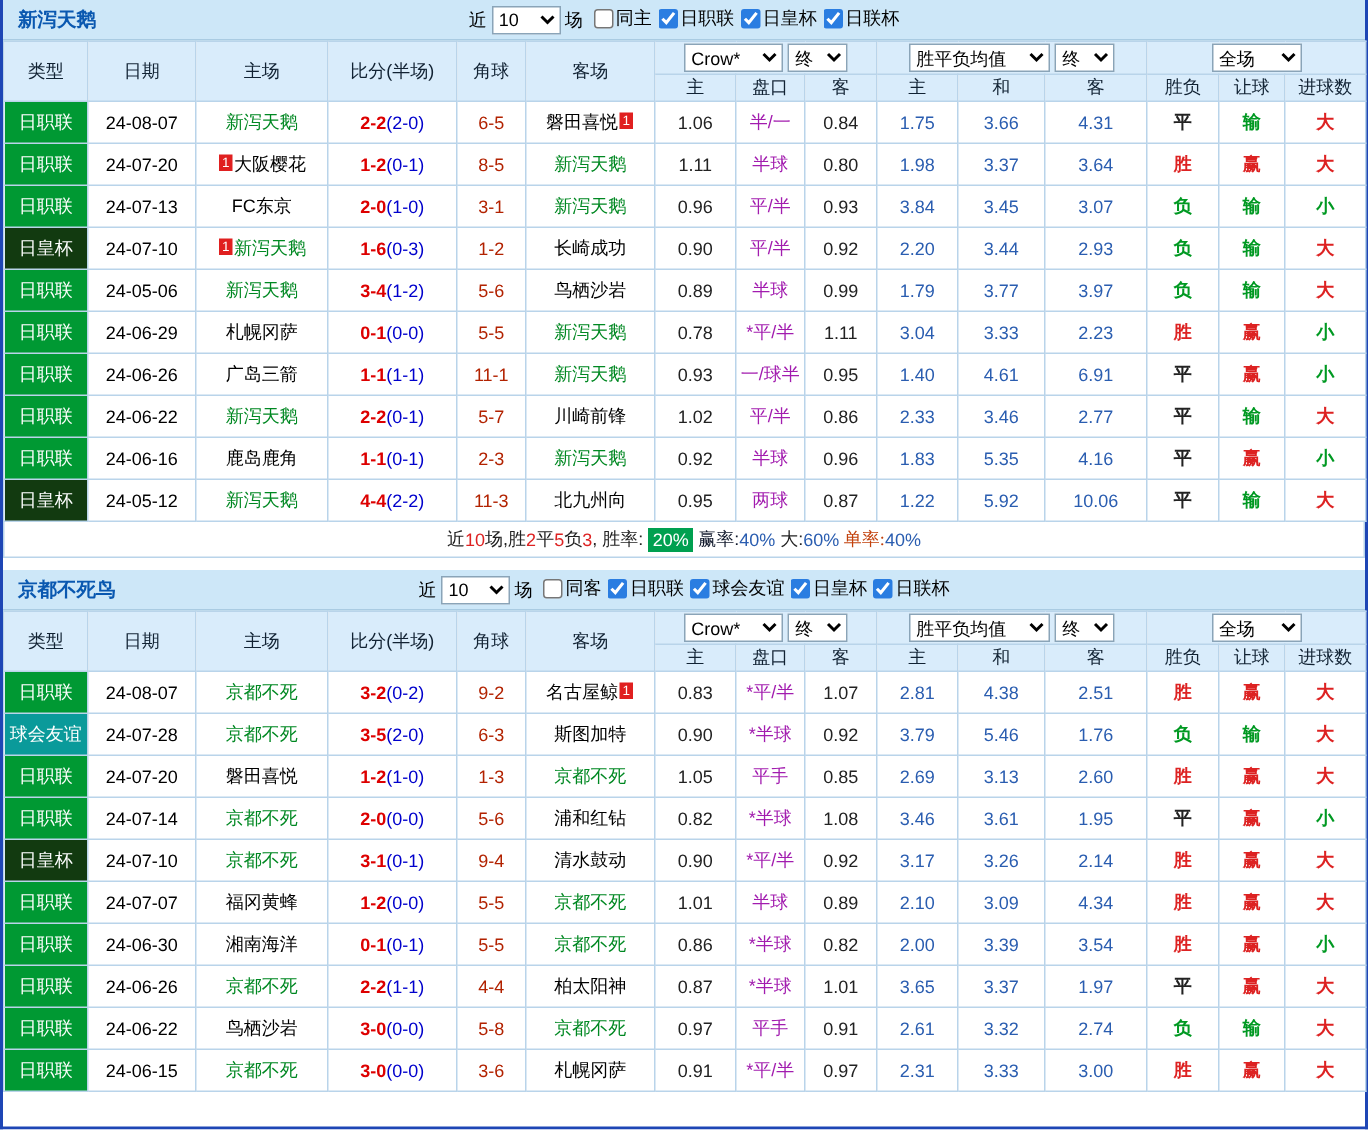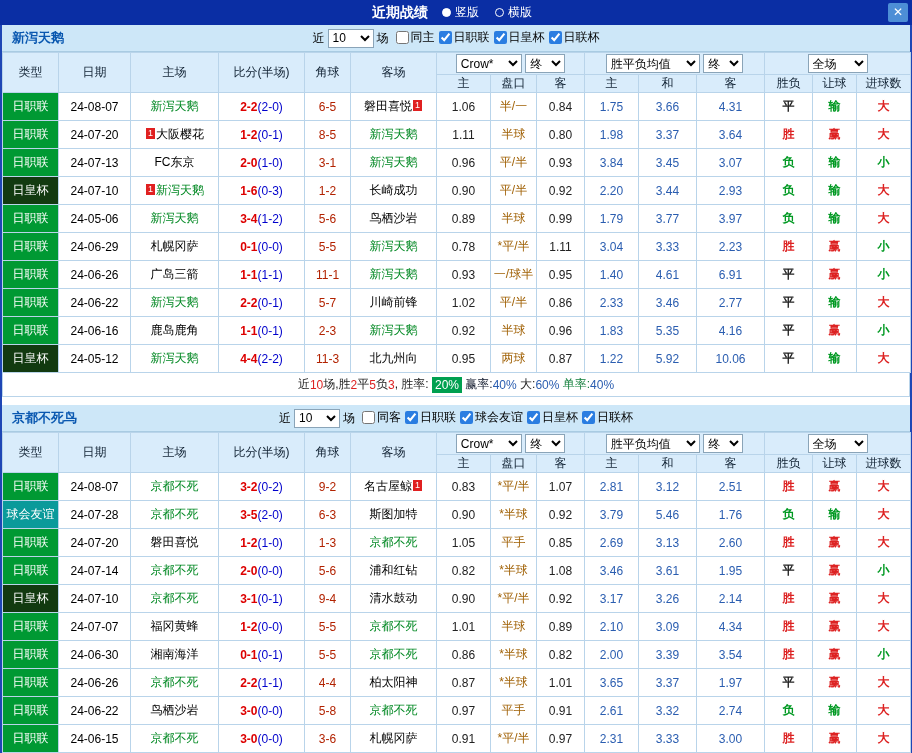--- a/index.html
+++ b/index.html
@@ -51,48 +51,36 @@
   tr.hrow2 th { height: 17px; }
   tbody td { height: 28px; background: #fff; }
 
   .type-cell { color: #fff; }
   .focus { color: #008822; }
   .badge { display: inline-block; background: #e02020; color: #fff; font-size: 9px; line-height: 11px; padding: 0 2px; margin: 0 1px; vertical-align: 2px; }
   .score-main { color: #dd0000; font-weight: bold; }
   .score-half { color: #0000cc; }
   .corner { color: #b22200; }
   .odds { color: #222; }
-  .handicap { color: #a16207; }
+  .handicap { color: #a21caf; }
   .avg { color: #2a5db0; }
   .resb { font-weight: bold; }
 
   .summary {
     height: 24px; border: 1px solid #b9d4ea; border-top: none;
     display: flex; align-items: center; justify-content: center;
   }
   .summary span { white-space: pre; }
   .gap { height: 8px; background: #fff; }
 </style>
 </head>
 <body>
 
 <div class="window">
 
-  <div class="titlebar">
-    <span class="title">近期战绩</span>
-    <label class="radio-opt">
-      <span class="radio sel"></span>
-      <span>竖版</span>
-    </label>
-    <label class="radio-opt">
-      <span class="radio"></span>
-      <span>横版</span>
-    </label>
-    <div class="close-btn">✕</div>
-  </div>
 
   <div class="section">
     <div class="filter-bar">
       <span class="team-name">新泻天鹅</span>
       <div class="filter-controls">
         <span>近</span>
         <select class="sel-count">
           <option>10</option>
         </select>
         <span>场</span>
@@ -342,21 +330,21 @@
         <span style="color: rgb(34, 34, 34);">平</span>
         <span style="color: rgb(221, 34, 34);">5</span>
         <span style="color: rgb(34, 34, 34);">负</span>
         <span style="color: rgb(221, 34, 34);">3</span>
         <span style="color: rgb(34, 34, 34);">, 胜率: </span>
         <span style="color: rgb(255, 255, 255); background: rgb(0, 160, 80); padding: 1px 3px;">20%</span>
         <span style="color: #0f172a;"> 赢率:</span>
         <span style="color: rgb(42, 93, 176);">40%</span>
         <span style="color: rgb(34, 34, 34);"> 大:</span>
         <span style="color: rgb(42, 93, 176);">60%</span>
-        <span style="color: #15803d;"> 单率:</span>
+        <span style="color: #c2410c; font-family: Liberation Serif, serif;"> 单率:</span>
         <span style="color: rgb(42, 93, 176);">40%</span>
       </div>
   </div>
 
   <div class="gap"></div>
 
   <div class="section">
     <div class="filter-bar">
       <span class="team-name">京都不死鸟</span>
       <div class="filter-controls">
@@ -438,21 +426,21 @@
             <td class="type-cell" style="background: rgb(0, 153, 51);">日职联</td>
             <td>24-08-07</td>
             <td><span class="focus">京都不死</span></td>
             <td><span class="score-main">3-2</span><span class="score-half">(0-2)</span></td>
             <td class="corner">9-2</td>
             <td><span>名古屋鲸</span><span class="badge">1</span></td>
             <td class="odds">0.83</td>
             <td class="handicap">*平/半</td>
             <td class="odds">1.07</td>
             <td class="avg">2.81</td>
-            <td class="avg">3.12</td>
+            <td class="avg">4.38</td>
             <td class="avg">2.51</td>
             <td class="resb" style="color: rgb(221, 34, 34);">胜</td>
             <td class="resb" style="color: rgb(221, 34, 34);">赢</td>
             <td class="resb" style="color: rgb(221, 34, 34);">大</td>
           </tr>
           <tr>
             <td class="type-cell" style="background: rgb(10, 154, 154);">球会友谊</td>
             <td>24-07-28</td>
             <td><span class="focus">京都不死</span></td>
             <td><span class="score-main">3-5</span><span class="score-half">(2-0)</span></td>

